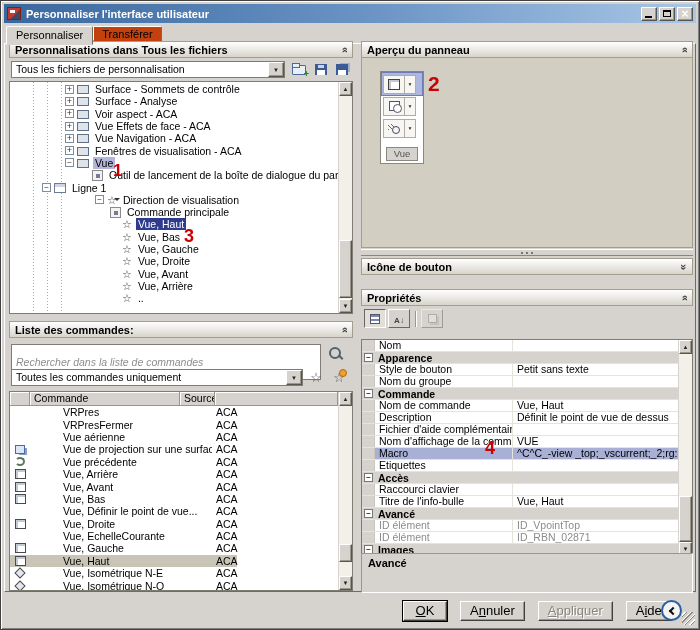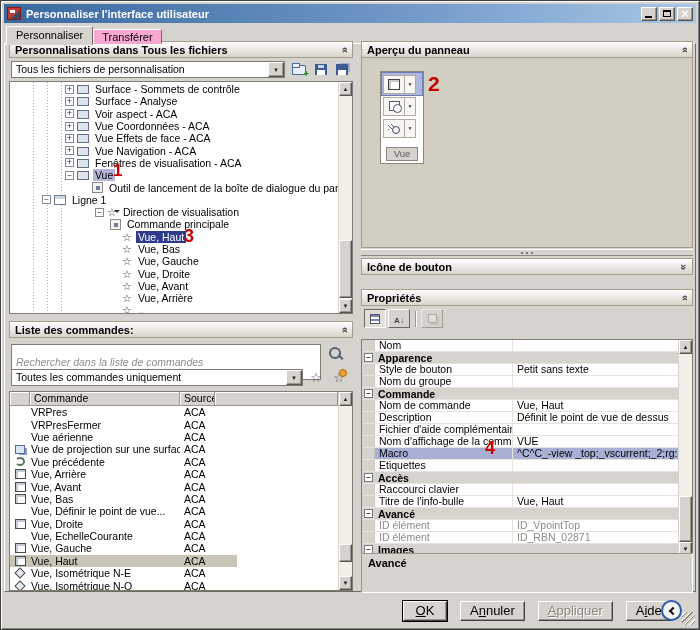--- a/index.html
+++ b/index.html
@@ -17,24 +17,24 @@
   .appicon::after{content:"";position:absolute;left:2px;top:2px;width:5px;height:3px;background:#fff;}
   .titletext{font-size:11px;white-space:nowrap;}
   .capbtns{margin-left:auto;display:flex;gap:2px;}
   .cap{width:16px;height:14px;background:#d6d3ce;border:1px solid;border-color:#fff #58554e #58554e #fff;
        box-shadow:inset -1px -1px 0 #9a968c;display:flex;align-items:center;justify-content:center;position:relative;}
   .g-min{position:absolute;left:3px;bottom:2px;width:7px;height:2px;background:#000;}
   .g-max{width:8px;height:7px;border:1px solid #000;border-top-width:2px;}
   .g-close::before{content:"×";font-size:12px;font-weight:bold;line-height:10px;}
 
   
-  .tabs{position:absolute;left:5px;top:25px;height:18px;display:flex;align-items:flex-end;z-index:5;}
+  .tabs{position:absolute;left:5px;top:25px;height:18px;display:flex;z-index:5;}
   .tab{background:#d6d3ce;border:1px solid;border-color:#fff #706c64 transparent #fff;padding:2px 9px 3px;white-space:nowrap;}
   .tab.active{height:19px;border-bottom:1px solid #d6d3ce;margin-bottom:-1px;border-top-left-radius:2px;border-top-right-radius:2px;}
-  .tab.inactive{height:15px;padding:1px 8px;background:#f9a8d4;border-top-right-radius:2px;}
+  .tab.inactive{height:15px;padding:1px 8px;background:#c2410c;border-top-right-radius:2px;}
   .page{position:absolute;left:3px;top:42px;right:3px;bottom:37px;background:#d6d3ce;
         border:1px solid;border-color:#fff #706c64 #706c64 #fff;}
 
   
   .hdr{position:absolute;height:17px;background:linear-gradient(#ffffff,#d8d4cb);
        border:1px solid #a39d8e;display:flex;align-items:center;font-weight:bold;padding:0 5px;}
   .chev{margin-left:auto;font-weight:bold;color:#444;font-size:11px;display:inline-block;transform:rotate(-90deg);line-height:10px;}
   .chev::before{content:"»";}
   .chev.down{transform:rotate(90deg);}
 
@@ -101,21 +101,21 @@
   .ctable{position:absolute;left:8px;top:390px;width:344px;height:200px;background:#fff;border:1px solid #7f7c73;overflow:hidden;}
   .thead{display:flex;height:14px;font-size:10.5px;background:#d6d3ce;margin-right:14px;}
   .th{border-right:1px solid #9a968c;border-bottom:1px solid #9a968c;box-shadow:inset 1px 1px 0 #fff;padding:0 4px;white-space:nowrap;overflow:hidden;}
   .th.c0{width:20px;flex:none;}
   .th.c1{width:150px;flex:none;}
   .th.c2{width:35px;flex:none;}
   .th.c3{flex:1;}
   .crow{display:flex;height:12.4px;align-items:center;font-size:10.5px;margin-right:14px;}
   .crow.rowsel{background:linear-gradient(to right,#c9c5b6 0,#c9c5b6 227px,transparent 227px);}
   .cicon{width:20px;flex:none;display:flex;justify-content:center;}
-  .ccmd{width:150px;flex:none;white-space:nowrap;overflow:hidden;padding-left:1px;}
+  .ccmd{width:150px;flex:none;white-space:nowrap;overflow:hidden;padding-left:1px;margin-left:32px;}
   .csrc{width:57px;flex:none;padding-left:4px;}
   .ci{display:inline-block;}
   .ci-cube{width:11px;height:10px;border:1px solid #4a4a4a;background:#fff;box-shadow:inset 2px 2px 0 #c4cad4;}
   .ci-iso{width:8px;height:8px;border:1px solid #4a4a4a;background:#e4e8ee;transform:rotate(45deg);}
   .ci-prev{width:10px;height:9px;border:2px solid #5a7a5a;border-radius:50%;border-left-color:transparent;}
   .ci-proj{width:10px;height:9px;border:1px solid #4a6aa0;background:#dde6f4;box-shadow:3px 2px 0 -1px #8aa0c8;}
 
   
   .pvbody{position:absolute;left:360px;top:57px;width:332px;height:190px;background:#d2cec2;border:1px solid #a39d8e;border-top:none;}
   .pvwidget{position:absolute;left:18px;top:13px;width:44px;height:93px;background:#fff;border:1px solid #8a877d;display:flex;flex-direction:column;padding:1px;}
@@ -235,25 +235,20 @@
         </div>
         <div class="trow" style="padding-left: 55px;">
           <span class="expbox plus"></span>
           <span class="ti ti-panel"></span>
           <span class="tlabel">Surface - Analyse</span>
         </div>
         <div class="trow" style="padding-left: 55px;">
           <span class="expbox plus"></span>
           <span class="ti ti-panel"></span>
           <span class="tlabel">Voir aspect - ACA</span>
-        </div>
-        <div class="trow" style="padding-left: 55px;">
-          <span class="expbox plus"></span>
-          <span class="ti ti-panel"></span>
-          <span class="tlabel">Vue Coordonnées - ACA</span>
         </div>
         <div class="trow" style="padding-left: 55px;">
           <span class="expbox plus"></span>
           <span class="ti ti-panel"></span>
           <span class="tlabel">Vue Effets de face - ACA</span>
         </div>
         <div class="trow" style="padding-left: 55px;">
           <span class="expbox plus"></span>
           <span class="ti ti-panel"></span>
           <span class="tlabel">Vue Navigation - ACA</span>

